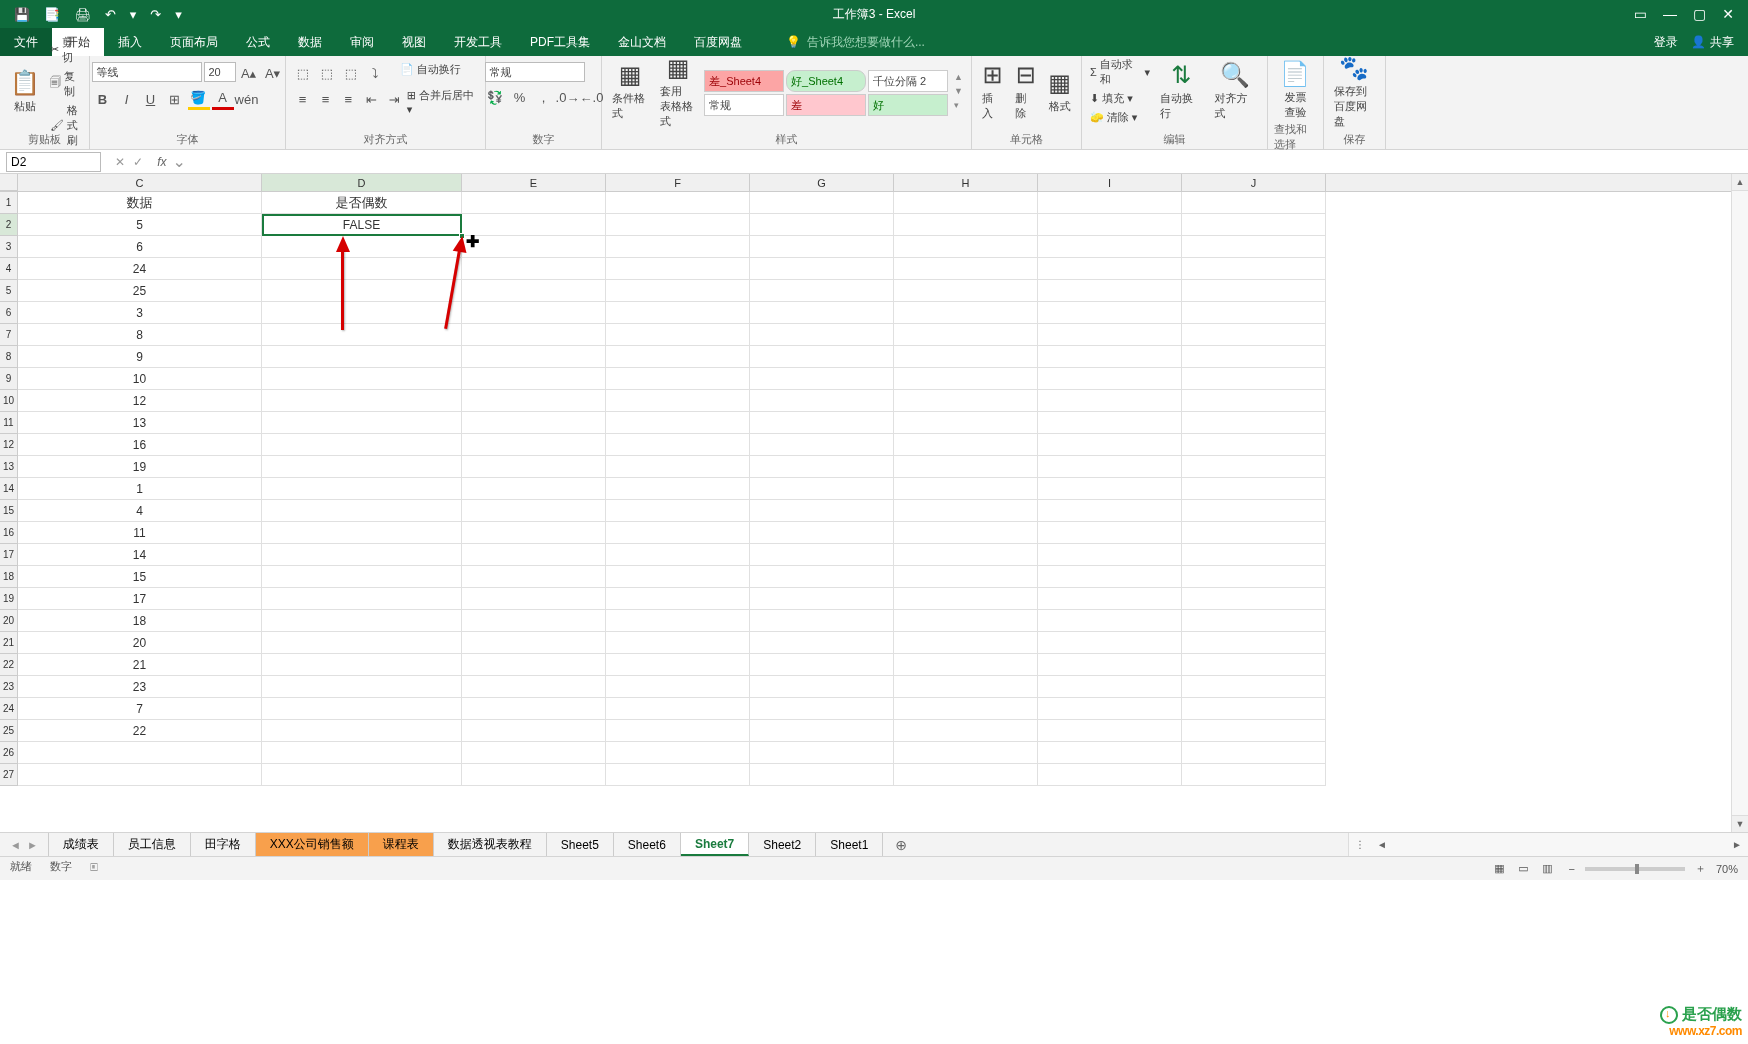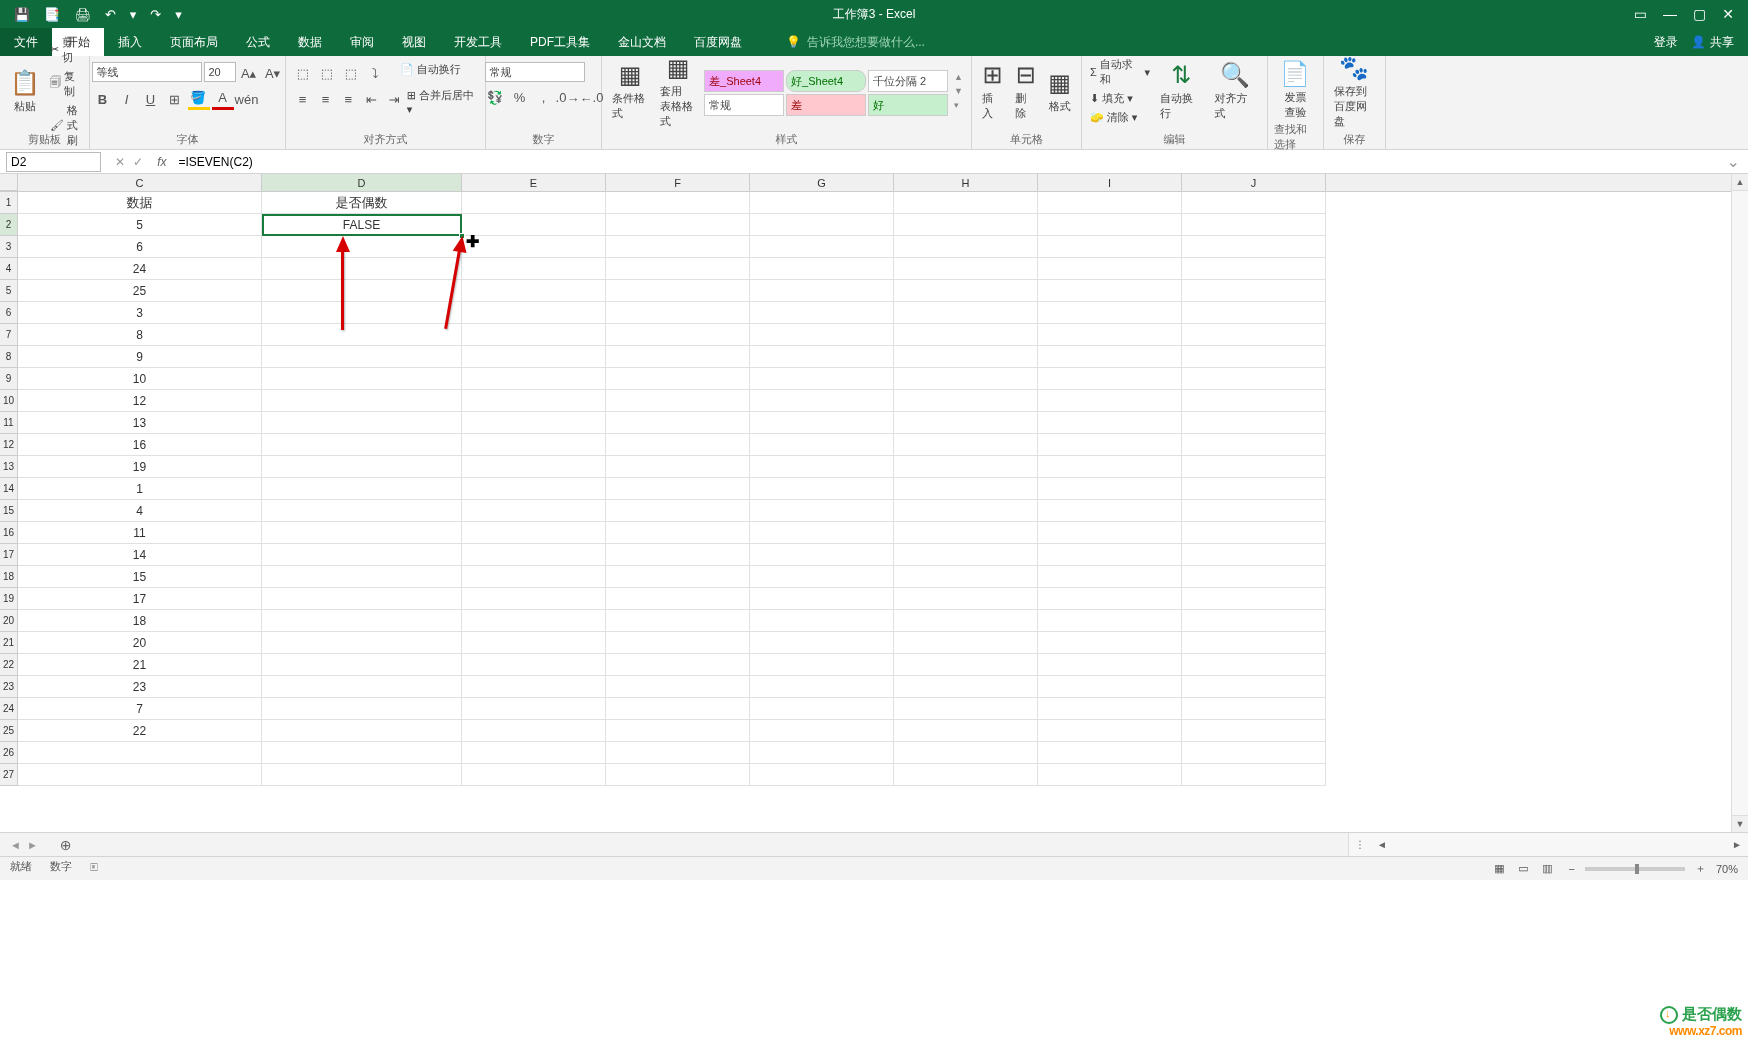--- a/index.html
+++ b/index.html
@@ -206,21 +206,21 @@
           <span class="ico">▦</span>
           <span>条件格式</span>
         </div>
       <div class="ribbon-btn-lg">
           <span class="ico">▦</span>
           <span style="white-space:pre-line;">套用
 表格格式</span>
         </div>
       <div class="style-gallery">
         <div class="style-row">
-          <div class="style-cell" style="color:#9c0006;background:#f0abfc;">差_Sheet4</div>
+          <div class="style-cell" style="color:#9c0006;background:#fca5a5;">差_Sheet4</div>
           <div class="style-cell" style="color:#007000;background:#c6efce;border-radius:9px;">好_Sheet4</div>
           <div class="style-cell">千位分隔 2</div>
         </div>
         <div class="style-row">
           <div class="style-cell">常规</div>
           <div class="style-cell" style="color:#9c0006;background:#ffc7ce;">差</div>
           <div class="style-cell" style="color:#007000;background:#c6efce;">好</div>
         </div>
       </div>
       <div class="ribbon-col" style="justify-content:center;color:#888;font-size:9px;">
@@ -288,21 +288,20 @@
   </div>
 </div>
 
 <div class="namebox-row">
   <div class="namebox">D2</div>
   <div class="fb-icons">
     <span>✕</span>
     <span>✓</span>
   </div>
   <div class="fx-label">fx</div>
-  <div class="formula-input">=ISEVEN(C2)</div>
   <span style="color:#999;padding-right:8px;cursor:pointer;">⌄</span>
 </div>
 
 <div class="sheet-area">
   <div class="col-headers" id="col-headers">
     <div class="corner"></div>
   <div class="col-h" style="width: 244px;">C</div>
       <div class="col-h sel-col" style="width: 200px;">D</div>
       <div class="col-h" style="width: 144px;">E</div>
       <div class="col-h" style="width: 144px;">F</div>
@@ -575,20 +574,33 @@
     <div class="up">▲</div>
     <div class="dn">▼</div>
   </div>
 </div>
 
 <div class="tabstrip">
   <div class="tab-nav">
     <span>◄</span>
     <span>►</span>
   </div>
+  <div id="sheet-tabs" style="display:flex;height:100%;">
+      <div class="sheet-tab ">成绩表</div>
+      <div class="sheet-tab ">员工信息</div>
+      <div class="sheet-tab ">田字格</div>
+      <div class="sheet-tab orange">XXX公司销售额</div>
+      <div class="sheet-tab orange">课程表</div>
+      <div class="sheet-tab ">数据透视表教程</div>
+      <div class="sheet-tab ">Sheet5</div>
+      <div class="sheet-tab ">Sheet6</div>
+      <div class="sheet-tab active">Sheet7</div>
+      <div class="sheet-tab ">Sheet2</div>
+      <div class="sheet-tab ">Sheet1</div>
+    </div>
   <div class="add-sheet">⊕</div>
   <div class="hscroll">
     <span>⋮</span>
     <span>◄</span>
     <div style="flex:1"></div>
     <span>►</span>
   </div>
 </div>
 
 <div class="statusbar">

